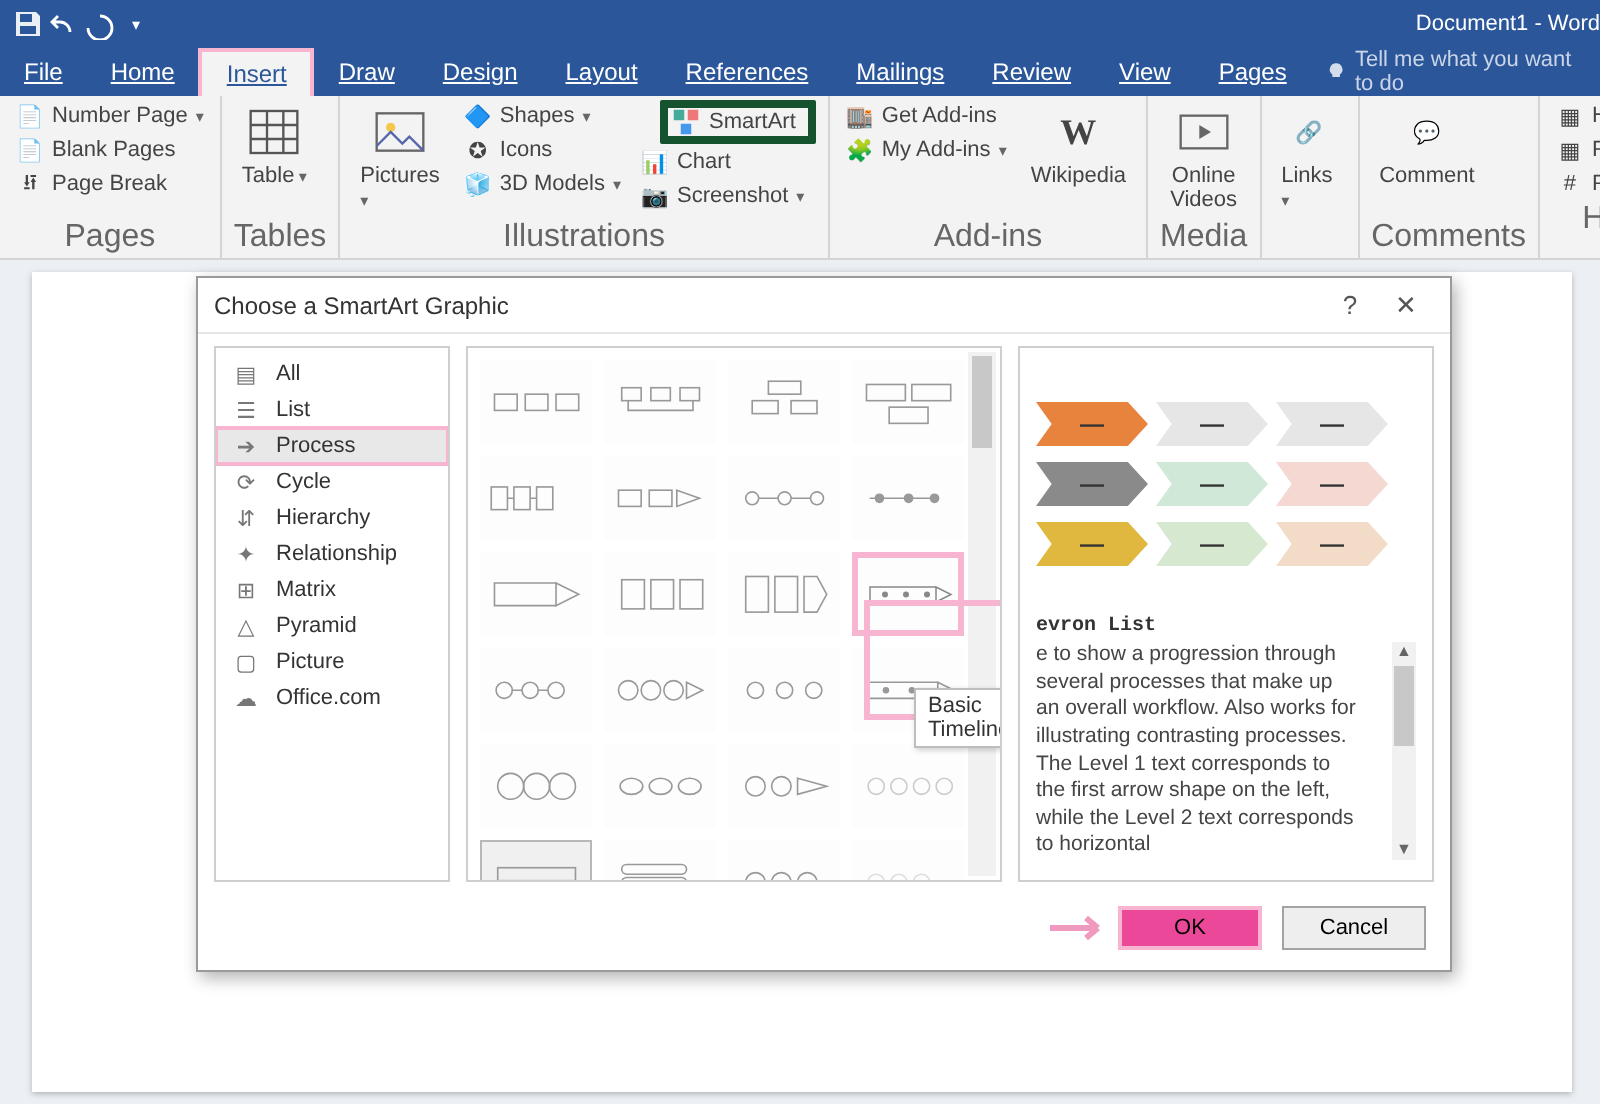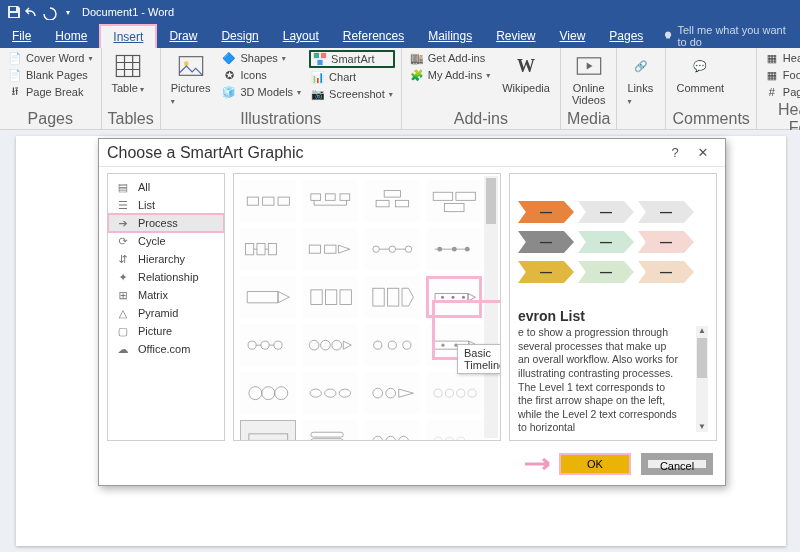--- a/index.html
+++ b/index.html
@@ -2,49 +2,49 @@
 <html><head>
 <meta charset="utf-8">
 <style>
 * { margin: 0; padding: 0; box-sizing: border-box; font-family: "Segoe UI", Arial, sans-serif; }
 body { width: 800px; height: 552px; background: #fff; overflow: hidden; position: relative; }
 
 
 .titlebar { height: 24px; background: #2b579a; display: flex; align-items: center; color: #fff; font-size: 11px; }
 .qa { display: flex; align-items: center; gap: 2px; padding: 0 6px; }
 .qa span, .qa svg { width: 16px; height: 16px; display: inline-flex; align-items: center; justify-content: center; }
-.title-center { flex: 1; text-align: left; }
+.title-center { flex: 1; text-align: right; }
 
 
 .menubar { height: 24px; background: #2b579a; display: flex; align-items: center; color: #fff; font-size: 12px; }
 .menubar .mitem { padding: 4px 12px; cursor: default; text-decoration: underline; }
 .menubar .mitem.active { background: #f3f3f3; color: #2b579a; border: 2px solid #f7b5d1; border-bottom: none; }
 .tellme { display: flex; align-items: center; gap: 4px; padding: 0 8px; color: #cbd5e8; font-size: 11px; }
 
 
 .ribbon { height: 82px; background: #f3f3f3; border-bottom: 1px solid #d4d4d4; display: flex; font-size: 11px; color: #444; }
 .group { border-right: 1px solid #d4d4d4; display: flex; flex-direction: column; justify-content: space-between; padding: 2px 6px 1px; }
 .gcontent { display: flex; align-items: flex-start; gap: 6px; flex: 1; }
 .glabel { text-align: center; font-size: 16px; color: #666; padding-top: 1px; }
 .bigbtn { display: flex; flex-direction: column; align-items: center; justify-content: center; padding: 2px 4px; gap: 2px; }
 .bigbtn .ico { width: 28px; height: 28px; display: flex; align-items: center; justify-content: center; }
 .smallbtn { display: flex; align-items: center; gap: 4px; padding: 1px 2px; font-size: 11px; white-space: nowrap; }
 .smallbtn .ico { width: 14px; height: 14px; display: inline-flex; align-items: center; justify-content: center; }
 .vstack { display: flex; flex-direction: column; gap: 1px; }
-.smartart { border: 2px solid #14532d; padding: 0 6px 0 2px; border-radius: 1px; }
+.smartart { border: 4px solid #14532d; padding: 0 6px 0 2px; border-radius: 1px; margin-left: 12px; }
 .drop::after { content: " \25BE"; font-size: 8px; color: #666; }
 
 
 .docarea { position: absolute; top: 130px; left: 0; right: 0; bottom: 0; background: #eceff4; }
 .page { position: absolute; top: 6px; left: 16px; width: 770px; height: 410px; background: #fff; box-shadow: 0 1px 3px rgba(0,0,0,.25); }
 
 
 .dialog { position: absolute; top: 138px; left: 98px; width: 628px; background: #fff; border: 1px solid #9a9a9a; box-shadow: 2px 3px 8px rgba(0,0,0,.3); font-size: 11px; color: #333; }
 .dlg-title { height: 28px; display: flex; align-items: center; padding: 0 8px; border-bottom: 1px solid #e5e5e5; }
-.dlg-title span:first-child { flex: 1; font-size: 16px; }
+.dlg-title span:first-child { flex: 1; font-size: 12px; }
 .dlg-title .wbtn { width: 28px; text-align: center; font-size: 13px; color: #555; }
 .dlg-body { display: flex; height: 280px; }
 .cat-list { width: 118px; border: 1px solid #cfcfcf; margin: 6px 4px 6px 8px; padding: 4px 0; overflow: hidden; }
 .cat-item { display: flex; align-items: center; gap: 8px; padding: 3px 8px; font-size: 11px; }
 .cat-item .cico { width: 14px; height: 12px; display: inline-flex; align-items: center; justify-content: center; color: #777; }
 .cat-item.sel { background: #e8e8e8; outline: 2px solid #f7b5d1; outline-offset: -1px; }
 
 .gallery { flex: 1; border: 1px solid #cfcfcf; margin: 6px 4px; position: relative; background: #fff; overflow: hidden; }
 .ggrid { display: grid; grid-template-columns: repeat(4, 1fr); gap: 6px; padding: 6px 18px 6px 6px; }
 .thumb { height: 42px; border: 1px solid transparent; background: #fdfdfd; display: flex; align-items: center; justify-content: center; }
@@ -53,30 +53,30 @@
 .thumb.active-outline { border: 1px solid #b8b8b8; background: #f0f0f0; }
 .gscroll { position: absolute; top: 2px; right: 2px; bottom: 2px; width: 14px; background: #f1f1f1; }
 .gscroll .thumbtrack { position: absolute; top: 2px; left: 2px; width: 10px; height: 46px; background: #c8c8c8; }
 .tooltip { position: absolute; left: 223px; top: 170px; background: #fff; border: 1px solid #bdbdbd; padding: 2px 6px; font-size: 11px; box-shadow: 1px 1px 3px rgba(0,0,0,.2); z-index: 5; }
 .sel-hl { position: absolute; left: 198px; top: 126px; width: 72px; height: 60px; border: 3px solid #f7b5d1; pointer-events: none; z-index: 4; }
 
 .preview { width: 208px; border: 1px solid #cfcfcf; margin: 6px 8px 6px 4px; padding: 8px; display: flex; flex-direction: column; }
 .pv-img { flex: 0 0 120px; display: flex; flex-direction: column; justify-content: center; gap: 8px; }
 .pv-row { display: flex; gap: 4px; align-items: center; }
 .chev { width: 56px; height: 22px; clip-path: polygon(0 0, 82% 0, 100% 50%, 82% 100%, 0 100%, 14% 50%); display: flex; align-items: center; justify-content: center; font-size: 12px; font-weight: bold; }
-.pv-title { font-size: 14px; font-weight: bold; margin: 6px 0 2px; }
+.pv-title { font-size: 10px; font-weight: bold; margin: 6px 0 2px; font-family: Liberation Mono, monospace; }
 .pv-desc { font-size: 10.5px; color: #444; line-height: 1.3; overflow: hidden; position: relative; padding-right: 30px; }
 .pv-desc .dscroll { position: absolute; right: 0; top: 0; bottom: 0; width: 12px; background: #f1f1f1; }
 .pv-desc .dscroll .tr { position: absolute; top: 12px; left: 1px; width: 10px; height: 40px; background: #c8c8c8; }
 .pv-desc .dscroll .ar { position: absolute; left: 0; width: 12px; height: 10px; font-size: 8px; text-align: center; line-height: 10px; color: #666; }
 
 .dlg-btns { display: flex; justify-content: flex-end; gap: 10px; padding: 6px 12px 10px; align-items: center; }
-.dlg-btns button { width: 72px; height: 22px; font-size: 11px; background: #eee; border: 7px solid #a3a3a3; }
+.dlg-btns button { width: 72px; height: 22px; font-size: 11px; background: #eee; border: 1px solid #a3a3a3; }
 .dlg-btns .okwrap { display: flex; align-items: center; }
-.dlg-btns .okwrap button { border: 2px solid #f7b5d1; background: #eab308; }
+.dlg-btns .okwrap button { border: 2px solid #f7b5d1; background: #ec4899; }
 .okarrow { width: 36px; height: 14px; }
 </style>
 </head>
 <body>
 
 <div class="titlebar">
   <div class="qa">
     <span>
         <svg viewBox="0 0 16 16">
           <path fill="#fff" d="M2 2h10l2 2v10H2z" opacity=".9"></path>
@@ -118,21 +118,21 @@
     <span>Tell me what you want to do</span>
   </div>
 </div>
 
 <div class="ribbon">
   <div class="group">
     <div class="gcontent">
         <div class="vstack">
       <div class="smallbtn drop">
             <span class="ico">📄</span>
-            <span>Cover Word</span>
+            <span>Number Page</span>
           </div>
       <div class="smallbtn">
             <span class="ico">📄</span>
             <span>Blank Pages</span>
           </div>
       <div class="smallbtn">
             <span class="ico">⭿</span>
             <span>Page Break</span>
           </div>
     </div>

